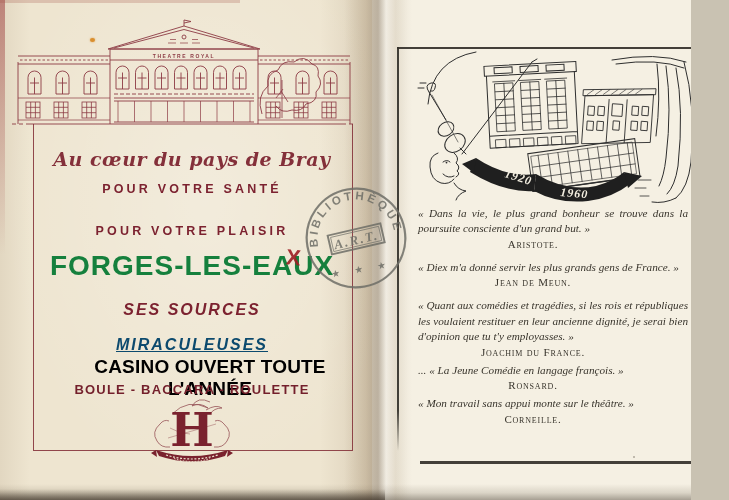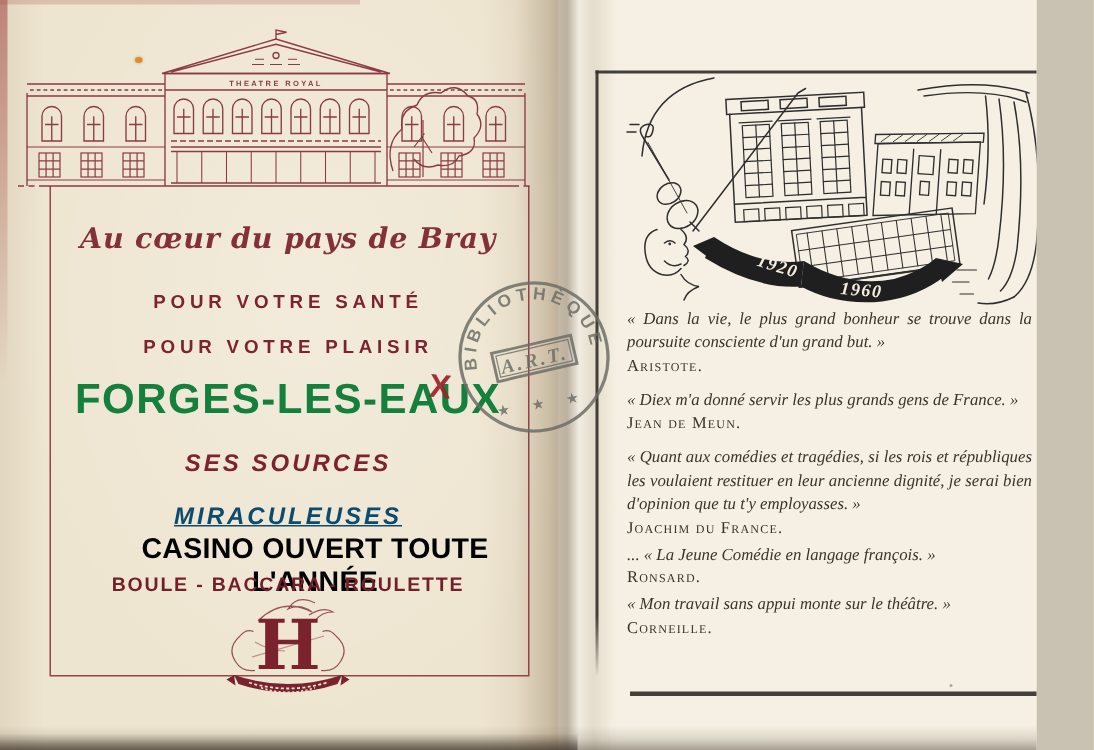--- a/index.html
+++ b/index.html
@@ -33,21 +33,21 @@
   .speck{position:absolute;width:2px;height:2px;border-radius:50%;background:#6a6256;opacity:.5;}
 
   
   .facade-svg{position:absolute;left:10px;top:18px;}
   .ad-frame{position:absolute;left:33px;top:124px;width:318px;height:326px;
     border-left:1.2px solid rgba(128,42,52,.85);
     border-right:1.2px solid rgba(128,42,52,.85);
     border-bottom:1.2px solid rgba(128,42,52,.85);}
   .lp-text{position:absolute;left:33px;width:318px;text-align:center;color:#7c2230;}
   .tagline{top:148px;font:italic bold 19px "DejaVu Serif",serif;color:#84303a;letter-spacing:.5px;}
-  .sante{top:194px;font:bold 12.5px "Liberation Sans",sans-serif;letter-spacing:3.2px;}
+  .sante{top:182px;font:bold 12.5px "Liberation Sans",sans-serif;letter-spacing:3.2px;}
   .plaisir{top:224px;font:bold 12.5px "Liberation Sans",sans-serif;letter-spacing:3.2px;}
   .forges{top:250px;font:bold 28px "Liberation Sans",sans-serif;letter-spacing:1px;color:#15803d;}
   .sources{top:301px;font:italic bold 16px "Liberation Sans",sans-serif;letter-spacing:2px;color:#7c2230;}
   .miracle{top:336px;font:italic bold 16px "Liberation Sans",sans-serif;letter-spacing:2px;color:#0c4a6e;text-decoration:underline;}
   .casino{top:356px;font:bold 19px "Liberation Sans",sans-serif;letter-spacing:.2px;color:#000000;padding-left:18px;}
   .boule{top:382px;font:bold 13px "Liberation Sans",sans-serif;letter-spacing:1.2px;color:#731f2b;}
   .hlogo-svg{position:absolute;left:148px;top:394px;}
 
   
   .rf{position:absolute;background:#33302a;opacity:.92;}
@@ -59,21 +59,21 @@
 
   .illu-svg{position:absolute;left:412px;top:50px;}
 
   
   .quotes{position:absolute;left:414px;top:206px;width:274px;color:#38342c;}
   .quote{margin:0 0 10px 4px;}
   .quote:nth-child(3){margin-bottom:5px;}
   .quote:nth-child(4){margin-bottom:5px;}
   .qtext{margin:0;font:italic 11.2px/1.38 "Liberation Serif",serif;text-align:justify;}
   .quote:nth-child(4) .qtext, .quote:nth-child(5) .qtext{text-align:left;font-style:italic;}
-  .qauthor{margin-top:1px;padding-right:40px;text-align:left;
+  .qauthor{margin-top:1px;padding-right:40px;text-align:center;
     font:11px "Liberation Serif",serif;font-variant:small-caps;letter-spacing:.8px;}
 
   
   .stamp-svg{position:absolute;left:300px;top:182px;opacity:.84;}
   .xmark{position:absolute;left:286px;top:245px;font:bold 22px "Liberation Sans",sans-serif;
     color:#9e2227;transform:rotate(5deg);opacity:.92;}
 </style>
 </head>
 <body>
 

